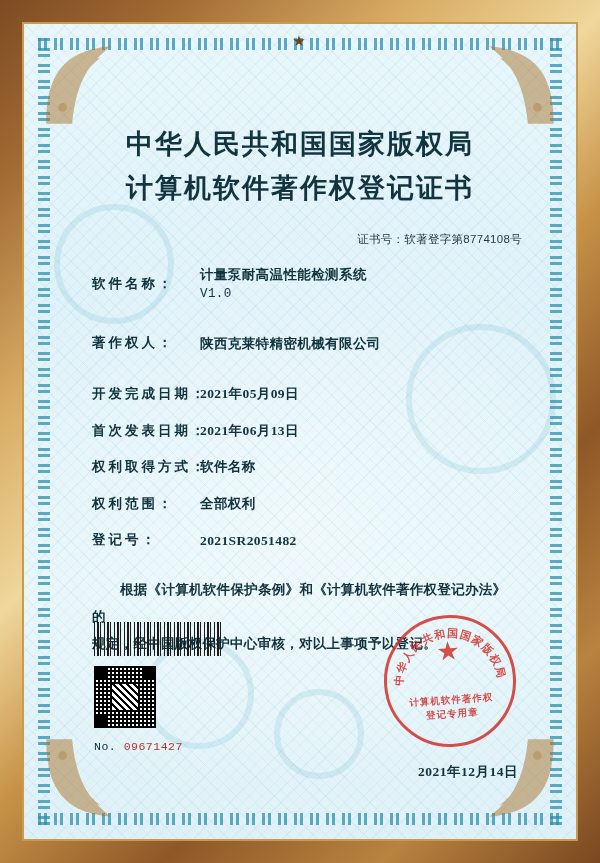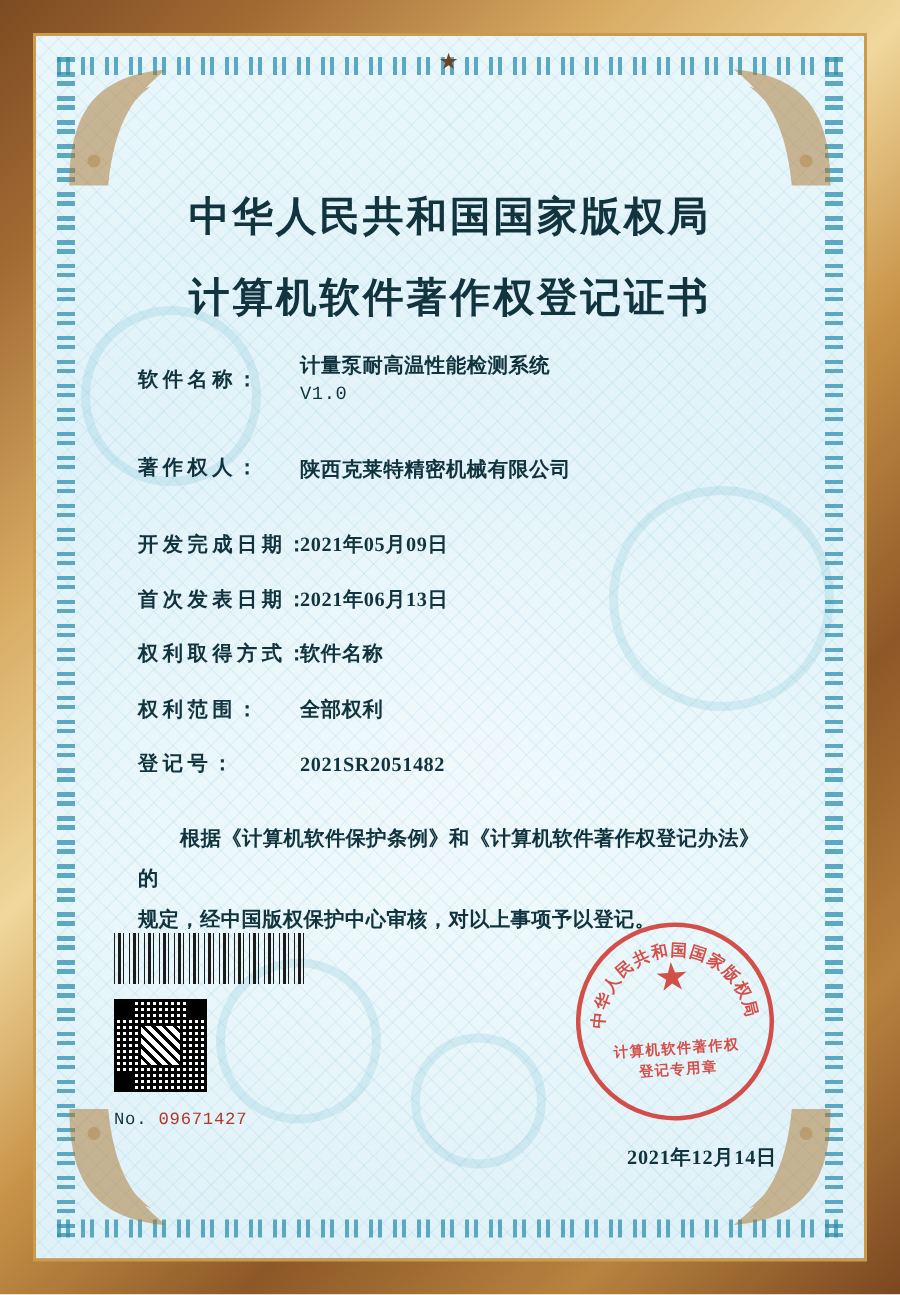--- a/index.html
+++ b/index.html
@@ -85,21 +85,21 @@
     color:#12343f;
     margin-top:32px;
   }
   .title-sub {
     text-align:center;
     font-family:"Liberation Serif", serif;
     font-weight:bold;
     font-size:27px;
     letter-spacing:2px;
     color:#12343f;
-    margin-top:18px;
+    margin-top:8px;
   }
   .cert-no {
     text-align:right;
     font-size:11.5px;
     color:#1d3a42;
     margin-top:26px;
     padding-right:8px;
     letter-spacing:.3px;
   }
 
@@ -134,21 +134,21 @@
     font-family:"Liberation Serif", serif;
     font-weight:bold;
     color:#11333d;
     line-height:2;
     letter-spacing:.3px;
   }
   .statement p { margin:0; }
   .statement .indent { text-indent:28px; }
 
   
-  .codes { position:absolute; left:52px; bottom:86px; }
+  .codes { position:absolute; left:70px; bottom:86px; }
   .barcode {
     width:130px; height:34px;
     background-image:repeating-linear-gradient(90deg,
       #1b1b1b 0 1px, transparent 1px 3px,
       #1b1b1b 3px 5px, transparent 5px 6px,
       #1b1b1b 6px 7px, transparent 7px 10px);
   }
   .qr {
     margin-top:10px;
     width:62px; height:62px;
@@ -260,20 +260,23 @@
         </svg>
     </div>
 
     <div class="top-emblem">★</div>
 
     <div class="content">
 
       <div class="title-main">中华人民共和国国家版权局</div>
       <div class="title-sub">计算机软件著作权登记证书</div>
 
+      <div class="cert-no">
+        <span>证书号：</span><span>软著登字第8774108号</span>
+      </div>
 
       <div class="fields">
 
         <div class="field-row">
           <div class="field-label">软件名称：</div>
           <div class="field-value">
             <span>计量泵耐高温性能检测系统</span>
             <span class="version">V1.0</span>
           </div>
         </div>

